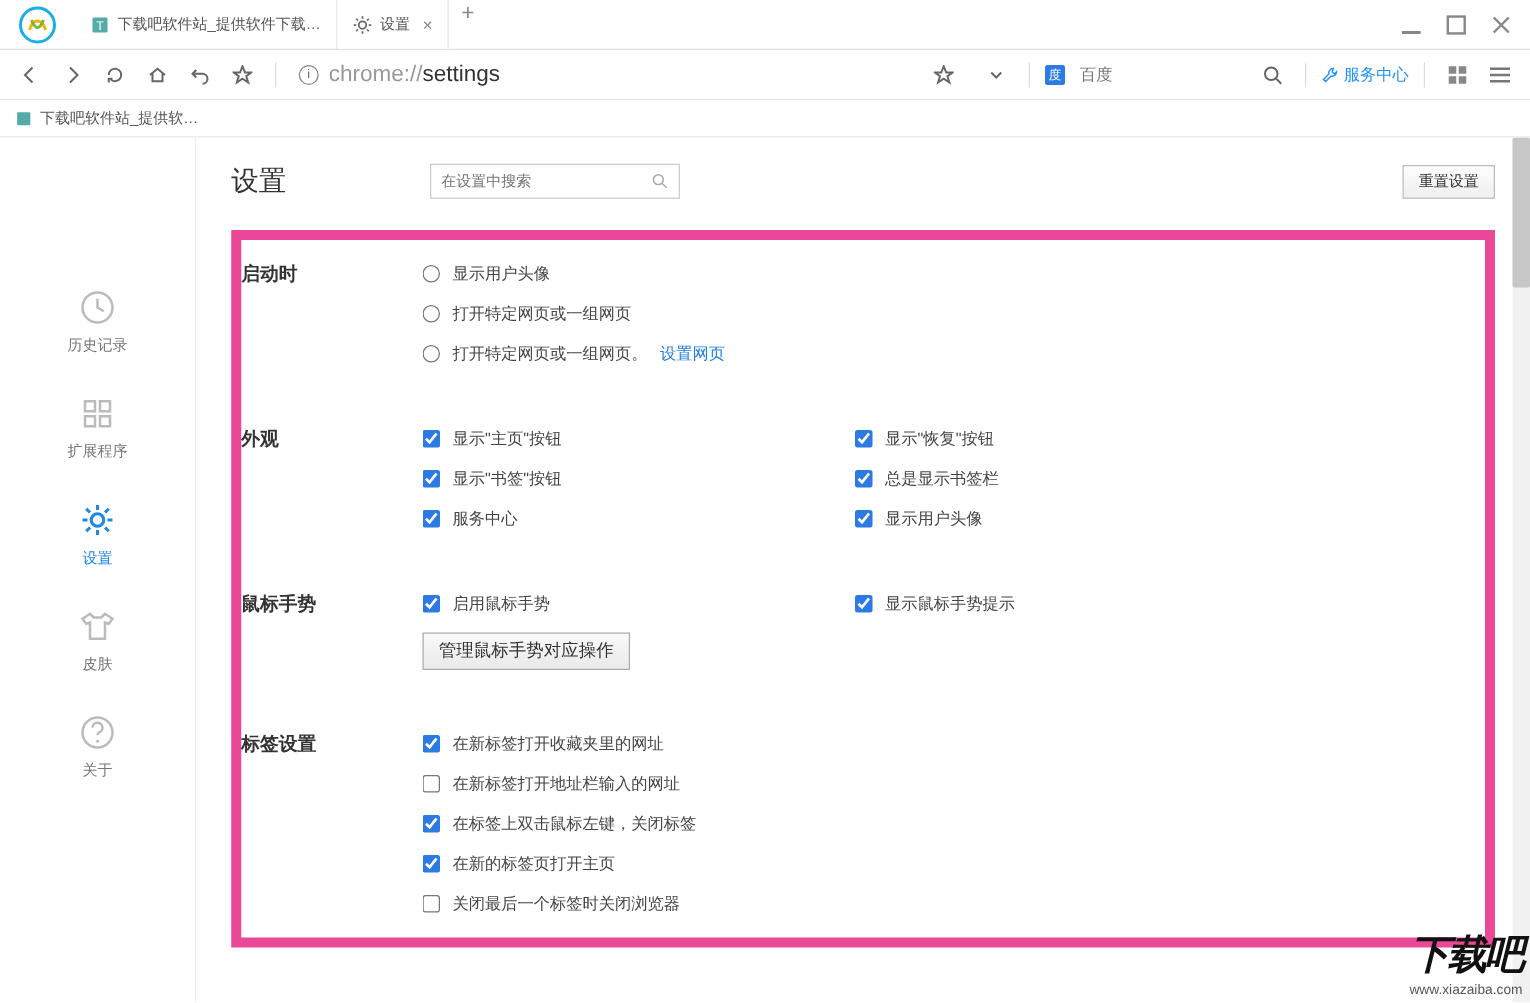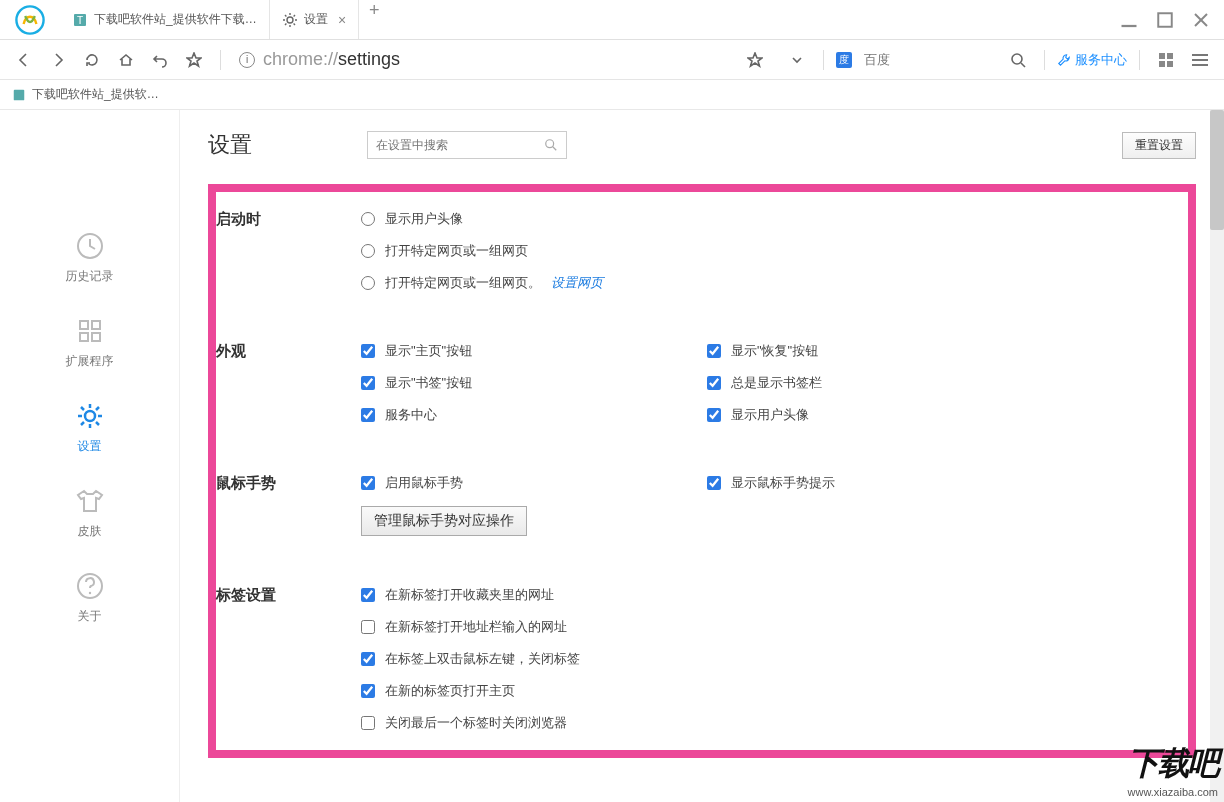--- a/index.html
+++ b/index.html
@@ -38,21 +38,21 @@
 .menu-icon { display: flex; flex-direction: column; gap: 3px; }
 .menu-icon span { width: 16px; height: 2px; background: #777; }
 
 
 .bmbar { height: 30px; display: flex; align-items: center; padding: 0 12px; border-bottom: 1px solid #e8e8e8; font-size: 12px; color: #555; }
 .bmitem { display: flex; align-items: center; gap: 6px; cursor: pointer; }
 .bmicon { width: 14px; height: 14px; }
 
 
 .main { display: flex; height: calc(100% - 110px); }
-.sidebar { width: 180px; border-right: 1px solid #eee; padding-top: 120px; display: flex; flex-direction: column; align-items: center; gap: 30px; }
+.sidebar { width: 157px; border-right: 1px solid #eee; padding-top: 120px; display: flex; flex-direction: column; align-items: center; gap: 30px; }
 .side-item { display: flex; flex-direction: column; align-items: center; gap: 6px; cursor: pointer; color: #777; font-size: 12px; }
 .side-item.active { color: #1e88e5; }
 .side-icon { width: 32px; height: 32px; }
 .side-icon svg { width: 32px; height: 32px; }
 
 .content { flex: 1; overflow: auto; position: relative; }
 .content-inner { padding: 20px 28px 40px 28px; }
 .header-row { display: flex; align-items: center; margin-bottom: 24px; }
 .page-title { font-size: 22px; color: #333; margin-right: 115px; }
 .search-settings { width: 200px; height: 28px; border: 1px solid #ccc; display: flex; align-items: center; padding: 0 8px; background: #fff; }
@@ -60,21 +60,21 @@
 .reset-btn { margin-left: auto; padding: 4px 12px; border: 1px solid #bbb; background: linear-gradient(#fdfdfd,#efefef); font-size: 12px; cursor: pointer; color: #333;}
 
 .highlight-box { border: 8px solid #ec4899; padding: 18px 0 18px 0; }
 .section { display: flex; padding: 0 0 40px 0; }
 .section + .section { padding-top: 10px; }
 .sec-title { width: 145px; padding-left: 0; font-size: 15px; font-weight: bold; color: #333; }
 .sec-body { flex: 1; display: flex; flex-direction: column; gap: 14px; font-size: 13px; color: #444; }
 .two-col { display: grid; grid-template-columns: 346px 1fr; row-gap: 14px; }
 .opt { display: flex; align-items: center; gap: 10px; }
 input[type=radio], input[type=checkbox] { accent-color: #2c7be5; width: 14px; height: 14px; }
-.link { color: #1e7de0; cursor: pointer; font-style: italic; }
+.link { color: #1e7de0; cursor: pointer; }
 .mg-btn { display: inline-block; padding: 5px 12px; border: 1px solid #aaa; background: linear-gradient(#fafafa,#e9e9e9); font-size: 14px; cursor: pointer; width: fit-content; color:#333; }
 
 .watermark { position: absolute; right: 6px; bottom: 4px; text-align: center; }
 .watermark .big { font-size: 32px; font-weight: 900; color: #111; font-style: italic; letter-spacing: -2px; }
 .watermark .small { font-size: 11px; color: #555; }
 
 .scrolltrack { position: absolute; right: 0; top: 0; width: 14px; height: 100%; background: #f1f1f1; }
 .scrollthumb { position: absolute; right: 0; top: 0; width: 14px; height: 120px; background: #c7c7c7; border-radius: 2px; }
 </style>
 </head>

